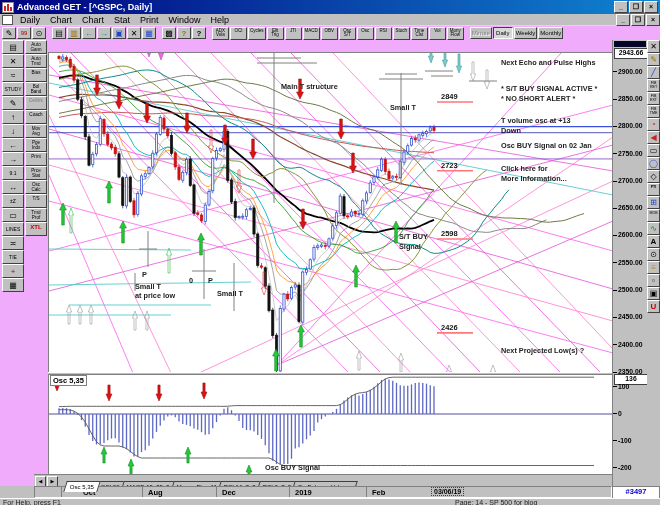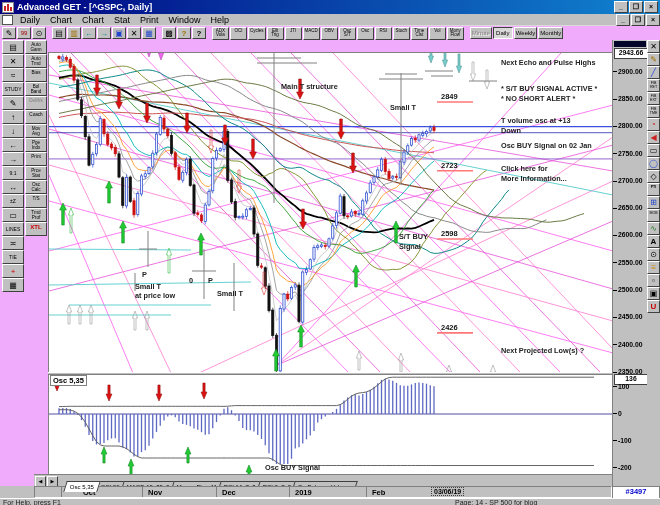--- a/index.html
+++ b/index.html
@@ -654,21 +654,21 @@
   <div id="tabsrow" class="abs">
     <span class="tabscroll">◀</span><span class="tabscroll">▶</span>
     <span id="tabs-holder" style="margin-left:3px"><span class="tab active"><span>Osc 5,35</span></span><span class="tab"><span>CCI 20</span></span><span class="tab"><span>MACD 19, 39, 9</span></span><span class="tab"><span>Money Flow 11</span></span><span class="tab"><span>RSI 14, 7, 3</span></span><span class="tab"><span>RSI 2, 7, 3</span></span><span class="tab"><span>On Balance Volume</span></span></span>
   </div>
 
   <div id="xaxisrow" class="abs">
     <div id="xstrip">
         <span class="xsep" style="left: 26px;"></span>
         <span class="xlabel" style="left: 48px;">Oct</span>
         <span class="xsep" style="left: 107px;"></span>
-        <span class="xlabel" style="left: 113px;">Nov</span>
+        <span class="xlabel" style="left: 113px;">Aug</span>
         <span class="xsep" style="left: 181px;"></span>
         <span class="xlabel" style="left: 187px;">Dec</span>
         <span class="xsep" style="left: 254px;"></span>
         <span class="xlabel" style="left: 260px;">2019</span>
         <span class="xsep" style="left: 331px;"></span>
         <span class="xlabel" style="left: 337px;">Feb</span>
         <span id="xmarker" style="position: absolute; left: 396px;">03/06/19</span>
       </div>
     <div id="xtick">#3497</div>
   </div>

